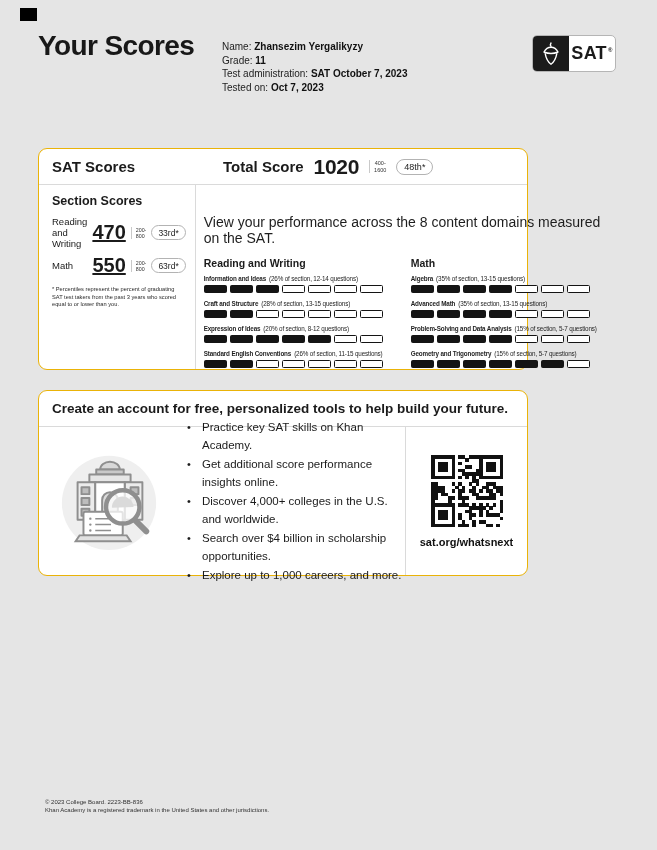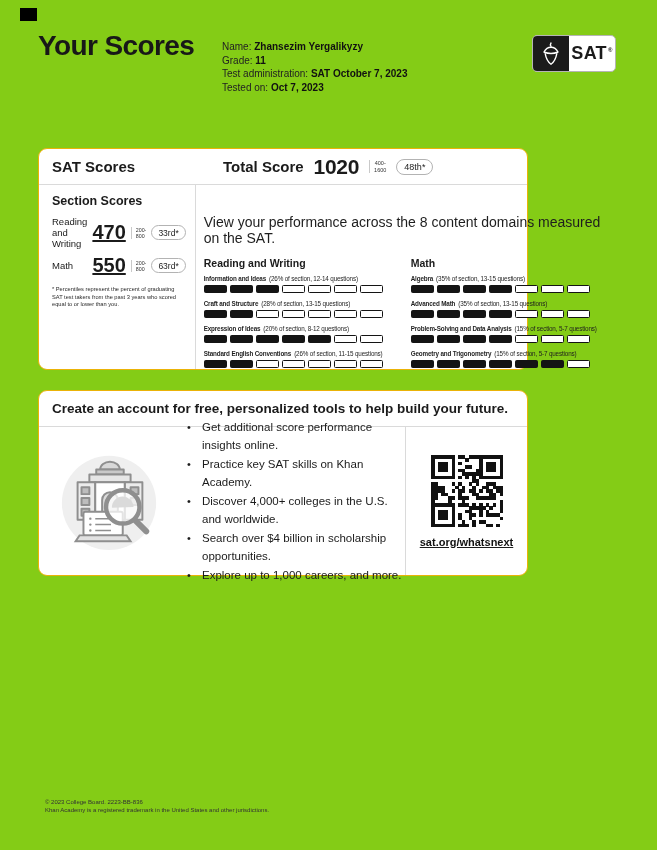--- a/index.html
+++ b/index.html
@@ -1,17 +1,17 @@
 <!DOCTYPE html>
 <html><head>
 <meta charset="utf-8">
 <style>
   html,body{margin:0;padding:0;background:#fff;}
   body{width:657px;height:850px;position:relative;font-family:"Liberation Sans",sans-serif;color:#1b1b1b;overflow:hidden;}
-  .page{position:absolute;inset:0;background:#84cc16;}
+  .page{position:absolute;inset:0;background:#e5e5e5;}
   .reg-mark{position:absolute;left:20px;top:8px;width:17px;height:13px;background:#000;}
 
   
   .page-title{position:absolute;left:38px;top:30px;margin:0;font-size:28px;font-weight:bold;letter-spacing:-0.6px;color:#181818;}
   .student-info{position:absolute;left:222px;top:40px;font-size:10px;line-height:13.5px;color:#222;}
   .student-info b{font-weight:bold;color:#111;}
   .sat-logo{position:absolute;left:532px;top:35px;width:84px;height:37px;border:1px solid #b5b5b5;border-radius:5px;display:flex;overflow:hidden;background:#fff;box-sizing:border-box;}
   .logo-left{width:36px;background:#1b1b1b;display:flex;align-items:center;justify-content:center;}
   .logo-right{flex:1;display:flex;align-items:center;justify-content:center;font-weight:bold;font-size:18px;letter-spacing:.3px;color:#1b1b1b;}
   .logo-right sup{font-size:6px;margin-left:1px;margin-top:-8px;}
@@ -52,21 +52,21 @@
   .bar{display:flex;gap:3px;}
   .seg{width:23px;height:8px;border:1.5px solid #141414;background:#fff;border-radius:1.5px;box-sizing:border-box;}
   .seg.filled{background:#141414;}
 
   .card2-hdr{padding-left:13px;font-weight:bold;font-size:13.5px;}
   .card2-body{display:flex;align-items:center;height:148px;}
   .illus{width:108px;height:108px;margin-left:16px;flex:none;}
   .bullets{flex:1;margin:0 0 0 22px;padding:0;list-style:none;}
   .bullets li{font-size:11.5px;line-height:18.5px;padding-left:17px;position:relative;color:#1b1b1b;}
   .bullets li::before{content:"•";position:absolute;left:2px;font-size:11px;}
-  .qr-col{width:122px;height:148px;border-left:1px solid #dadada;display:flex;flex-direction:column;align-items:center;justify-content:center;gap:9px;box-sizing:border-box;flex:none;text-decoration:underline;}
+  .qr-col{width:122px;height:148px;border-left:1px solid #dadada;display:flex;flex-direction:column;align-items:center;justify-content:center;gap:9px;box-sizing:border-box;flex:none;}
   .qr{width:72px;height:72px;}
   .qr svg{display:block;width:72px;height:72px;}
   .qr-label{font-size:11px;font-weight:bold;color:#111;}
 
   .page-footer{position:absolute;left:45px;top:799px;font-size:6px;line-height:7.5px;color:#333;}
 </style>
 </head>
 <body>
 
 <div class="page">
@@ -273,22 +273,22 @@
             <path d="M41 73h16M41 79h16M41 85h16" stroke-width="1.6"></path>
           </g>
           <g>
             <circle cx="69" cy="61" r="17" fill="#ffffff" fill-opacity="0.75" stroke="#8f8f8f" stroke-width="4.5"></circle>
             <path d="M81.5 74.5 93 86" stroke="#8f8f8f" stroke-width="6" stroke-linecap="round"></path>
             <path d="M58 62a11 11 0 0 1 22-1" fill="#dadada" stroke="none"></path>
           </g>
         </svg>
       </div>
       <ul class="bullets" id="bullets">
+          <li>Practice key SAT skills on Khan Academy.</li>
           <li>Get additional score performance insights online.</li>
-          <li>Practice key SAT skills on Khan Academy.</li>
           <li>Discover 4,000+ colleges in the U.S. and worldwide.</li>
           <li>Search over $4 billion in scholarship opportunities.</li>
           <li>Explore up to 1,000 careers, and more.</li>
         </ul>
       <div class="qr-col">
         <div class="qr" id="qr">
             <svg viewBox="0 0 21 21" shape-rendering="crispEdges">
               <g fill="#111">
                 <rect x="0" y="0" width="1.04" height="1.04"></rect>
                 <rect x="1" y="0" width="1.04" height="1.04"></rect>

